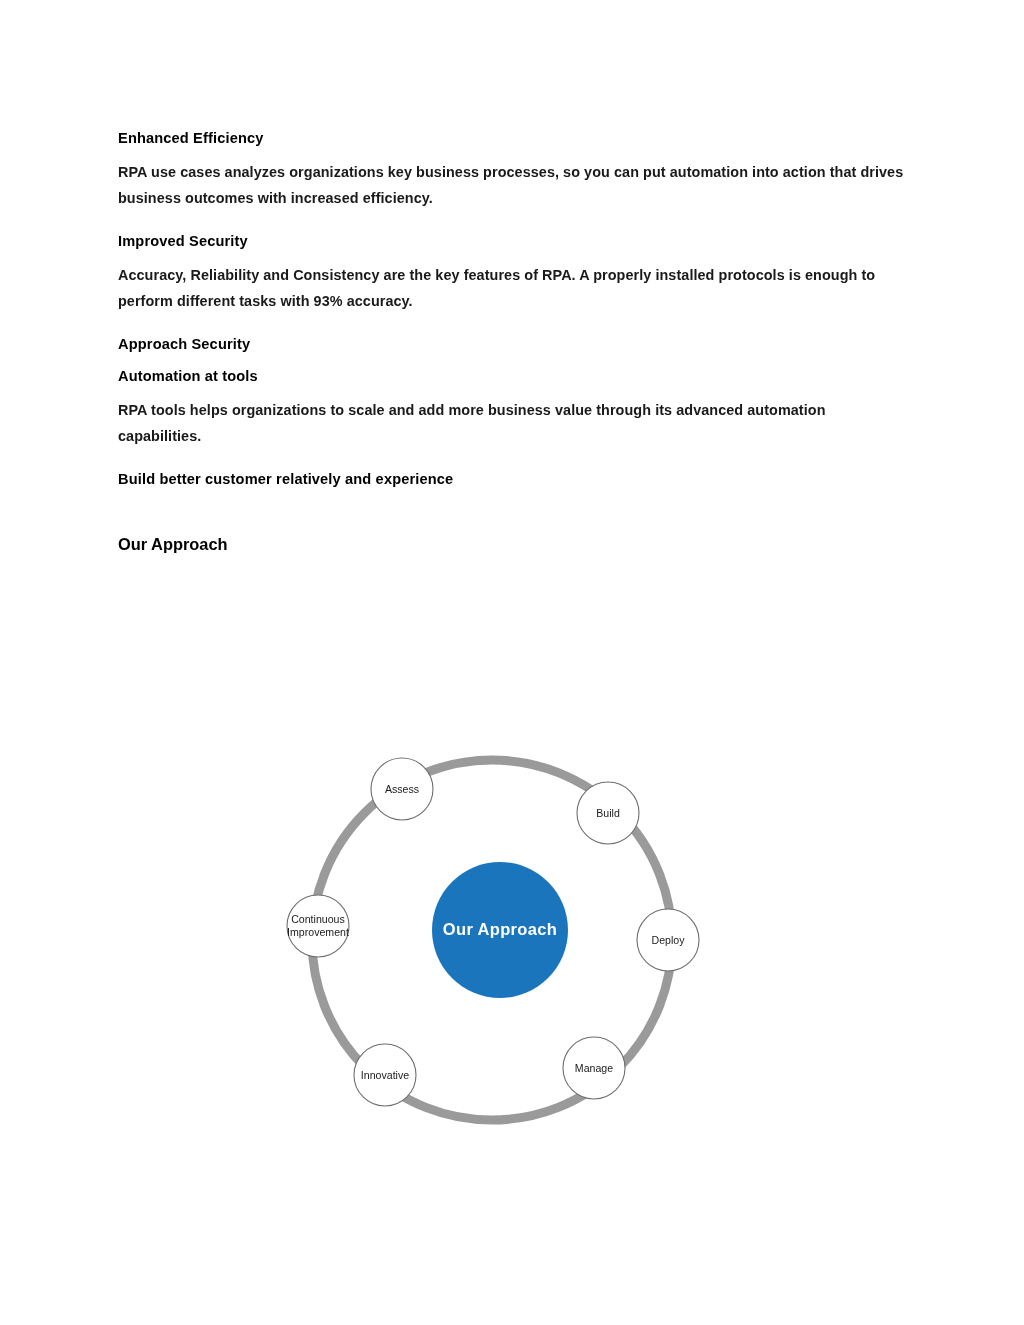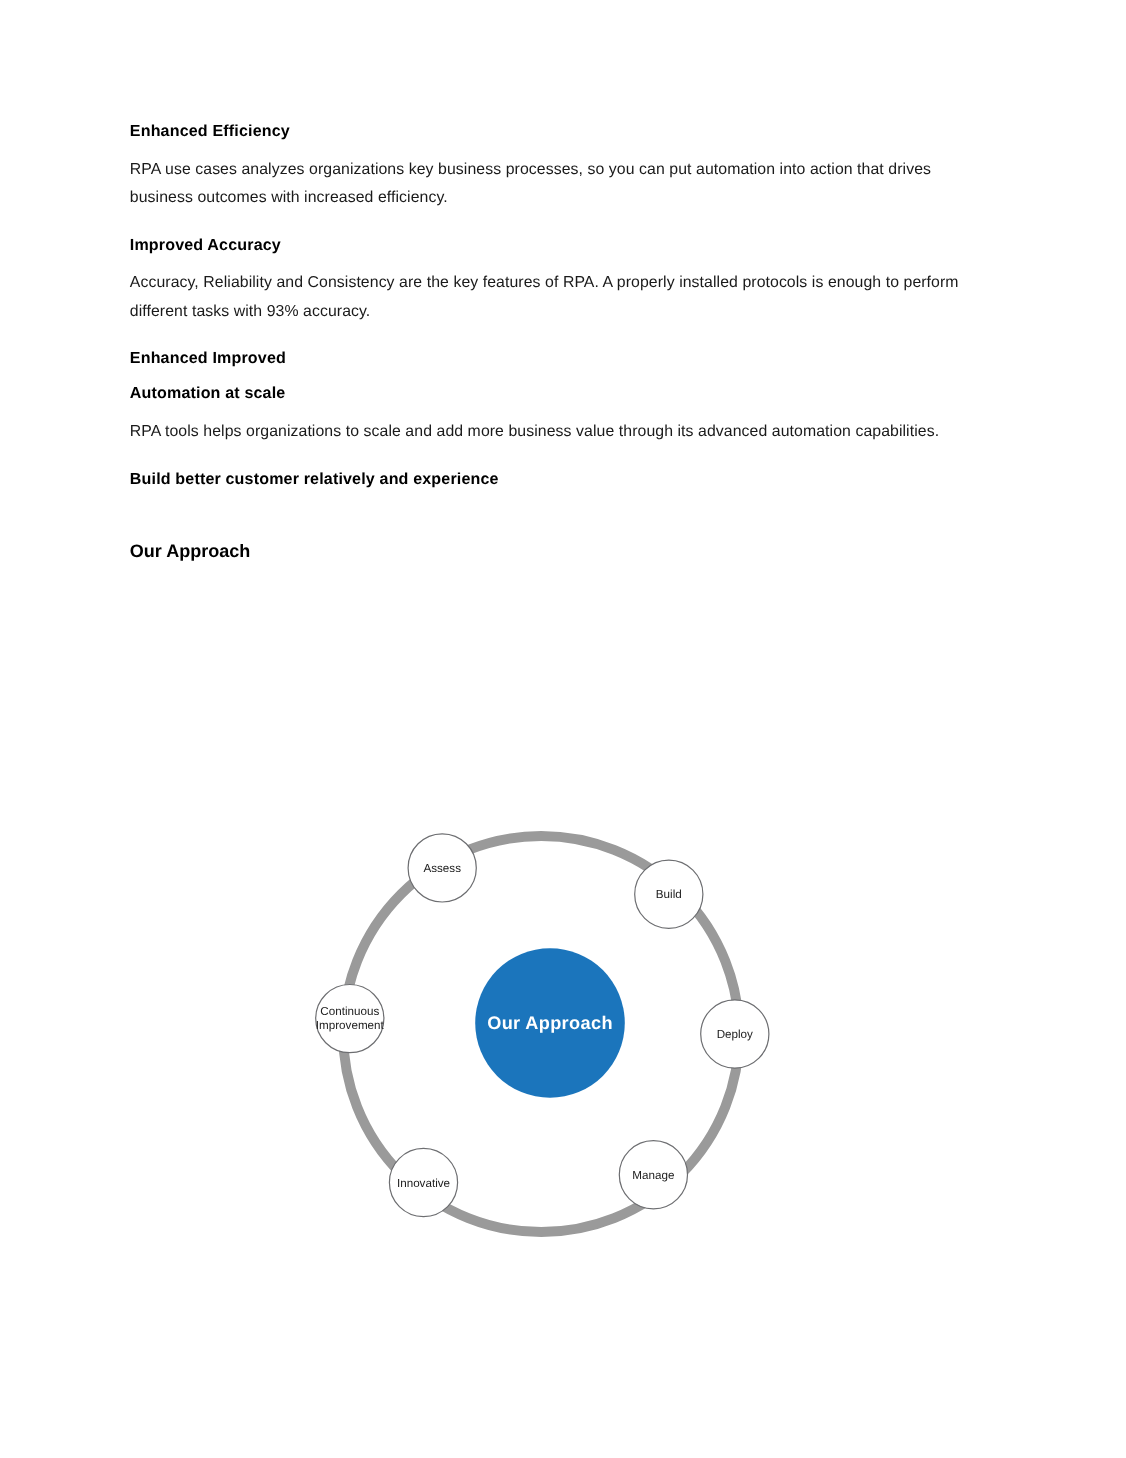--- a/index.html
+++ b/index.html
@@ -18,38 +18,38 @@
 
   .page {
     position: absolute;
     inset: 0;
     background: #ffffff;
   }
 
   .content {
     position: absolute;
     left: 118px;
-    top: 110px;
+    top: 128px;
     width: 786px;
   }
 
   .section { margin: 0 0 0 0; }
 
   h2.sec-heading {
     font-size: 14.6px;
     font-weight: bold;
     line-height: 20px;
     margin: 0 0 12px 0;
     letter-spacing: 0.01em;
     color: #000000;
   }
 
   p.sec-body {
     font-size: 14.4px;
-    font-weight: normal;
+    font-weight: bold;
     line-height: 25.5px;
     margin: 0 0 20px 0;
     color: #1a1a1a;
     letter-spacing: 0.005em;
   }
 
   h2.approach-heading {
     font-size: 16.4px;
     font-weight: bold;
     line-height: 22px;
@@ -103,30 +103,30 @@
 <div class="page">
 
   <div class="content">
 
     <div class="section">
       <h2 class="sec-heading">Enhanced Efficiency</h2>
       <p class="sec-body">RPA use cases analyzes organizations key business processes, so you can put automation into action that drives business outcomes with increased efficiency.</p>
     </div>
 
     <div class="section">
-      <h2 class="sec-heading">Improved Accuracy</h2>
+      <h2 class="sec-heading">Improved Security</h2>
       <p class="sec-body">Accuracy, Reliability and Consistency are the key features of RPA.  A properly installed protocols is enough to perform different tasks with 93% accuracy.</p>
     </div>
 
     <div class="section">
-      <h2 class="sec-heading">Enhanced Improved</h2>
+      <h2 class="sec-heading">Approach Security</h2>
     </div>
 
     <div class="section">
-      <h2 class="sec-heading">Automation at scale</h2>
+      <h2 class="sec-heading">Automation at tools</h2>
       <p class="sec-body">RPA tools helps organizations to scale and add more business value through its advanced automation capabilities.</p>
     </div>
 
     <div class="section">
       <h2 class="sec-heading">Build better customer relatively and experience</h2>
     </div>
 
     <h2 class="approach-heading">Our Approach</h2>
 
   </div>

